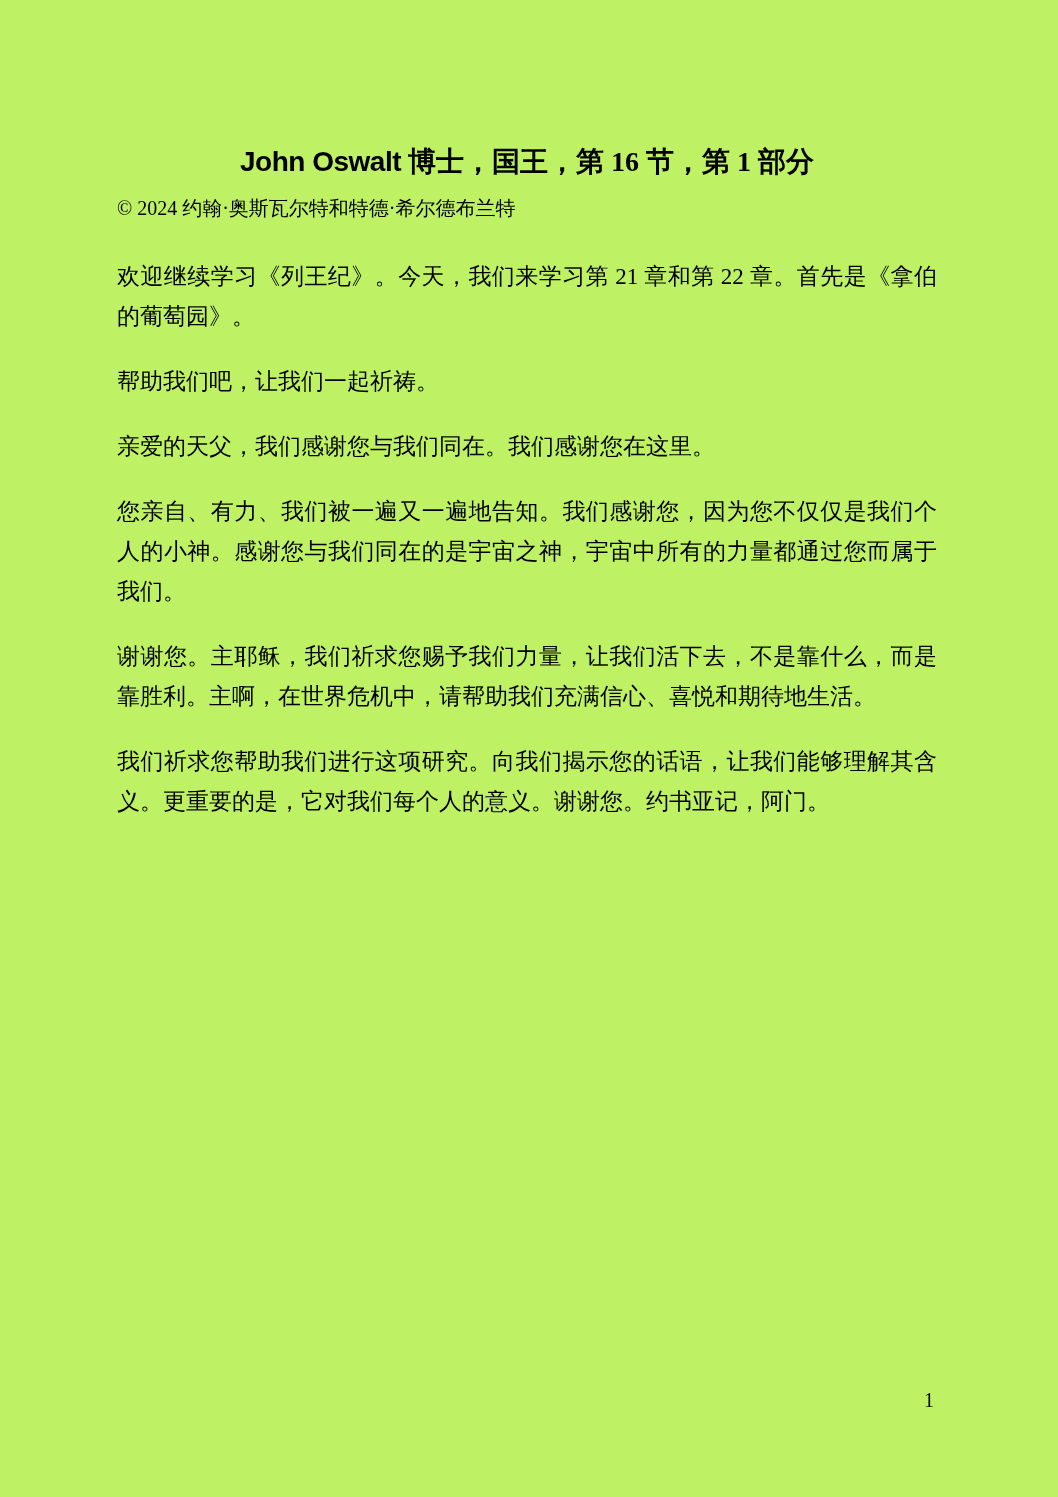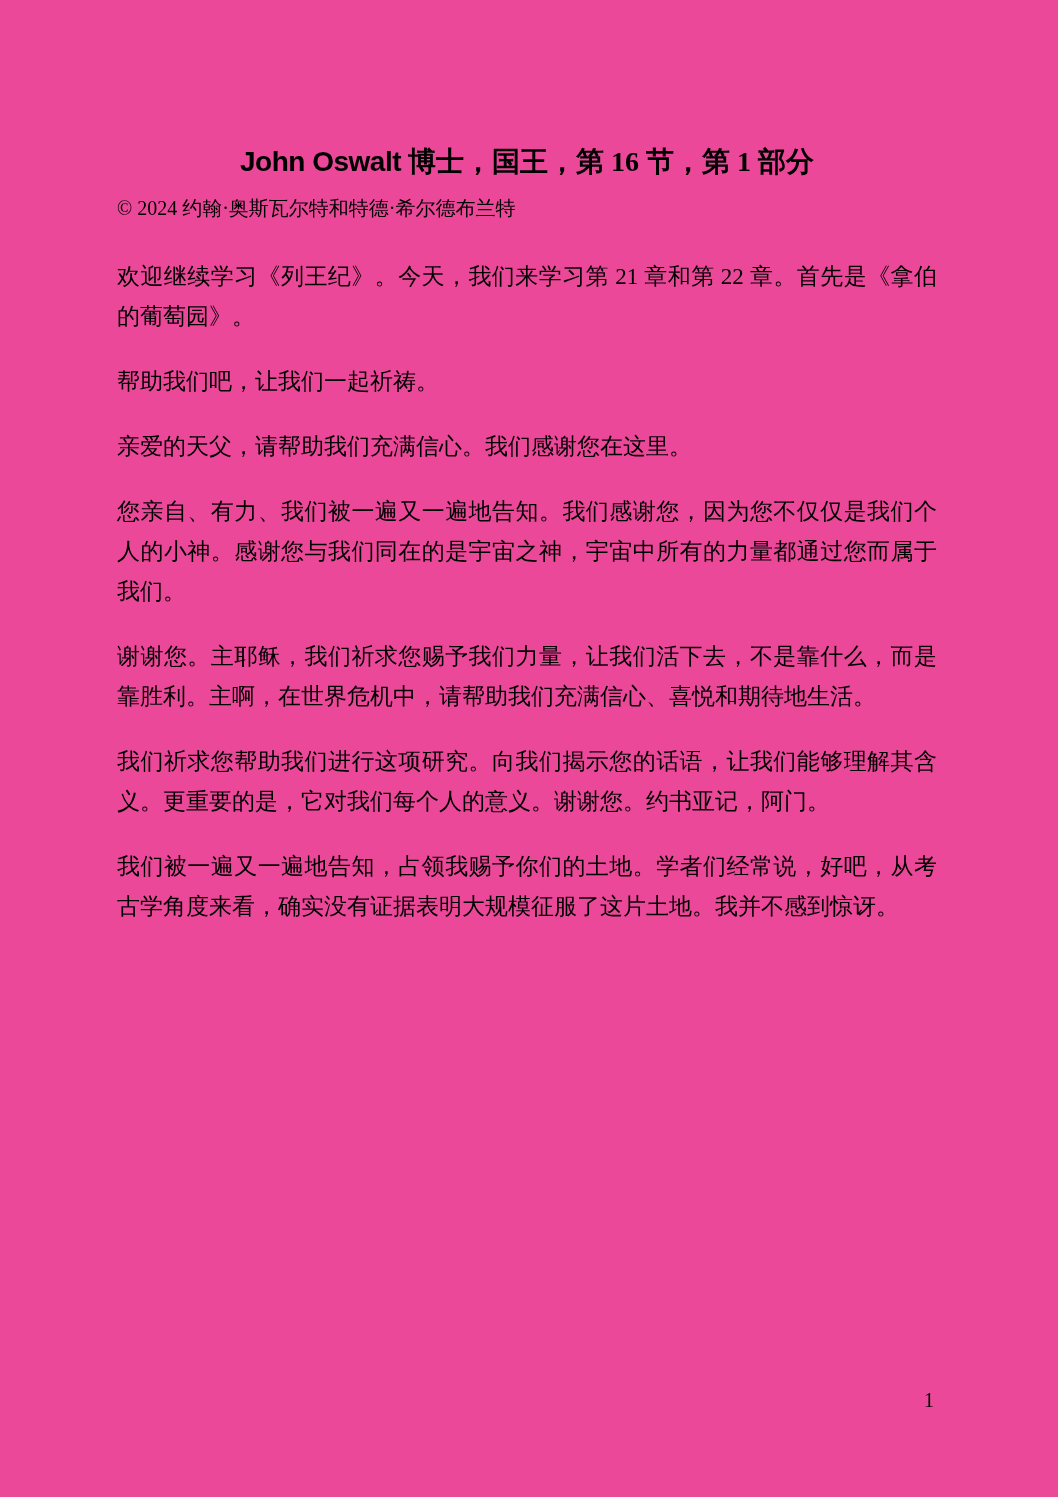--- a/index.html
+++ b/index.html
@@ -5,21 +5,21 @@
   html, body {
     margin: 0;
     padding: 0;
     background: #ffffff;
   }
   .page {
     position: relative;
     width: 1058px;
     height: 1497px;
     margin: 0 auto;
-    background: #ec4899;
+    background: #bef264;
     color: #000000;
     box-sizing: border-box;
     padding: 138px 121px 0 117px;
     font-family: "Liberation Serif", "DejaVu Serif", serif;
     overflow: hidden;
   }
   .doc-title,
   .doc-subtitle {
     margin: 0;
     text-align: center;
@@ -62,22 +62,21 @@
 <div class="page">
 
   <h1 class="doc-title"><span class="latin">John Oswalt</span><span> 博士，国王，第 16 节，第 1 部分</span></h1>
 
 
   <div class="copyright">© 2024 约翰·奥斯瓦尔特和特德·希尔德布兰特</div>
 
   <div class="body-text">
     <p>欢迎继续学习《列王纪》。今天，我们来学习第 21 章和第 22 章。首先是《拿伯的葡萄园》。</p>
     <p>帮助我们吧，让我们一起祈祷。</p>
-    <p>亲爱的天父，请帮助我们充满信心。我们感谢您在这里。</p>
+    <p>亲爱的天父，我们感谢您与我们同在。我们感谢您在这里。</p>
     <p>您亲自、有力、我们被一遍又一遍地告知。我们感谢您，因为您不仅仅是我们个人的小神。感谢您与我们同在的是宇宙之神，宇宙中所有的力量都通过您而属于我们。</p>
     <p>谢谢您。主耶稣，我们祈求您赐予我们力量，让我们活下去，不是靠什么，而是靠胜利。主啊，在世界危机中，请帮助我们充满信心、喜悦和期待地生活。</p>
     <p>我们祈求您帮助我们进行这项研究。向我们揭示您的话语，让我们能够理解其含义。更重要的是，它对我们每个人的意义。谢谢您。约书亚记，阿门。</p>
-    <p>我们被一遍又一遍地告知，占领我赐予你们的土地。学者们经常说，好吧，从考古学角度来看，确实没有证据表明大规模征服了这片土地。我并不感到惊讶。</p>
   </div>
 
   <div class="page-number">1</div>
 
 </div>
 
 </body></html>

